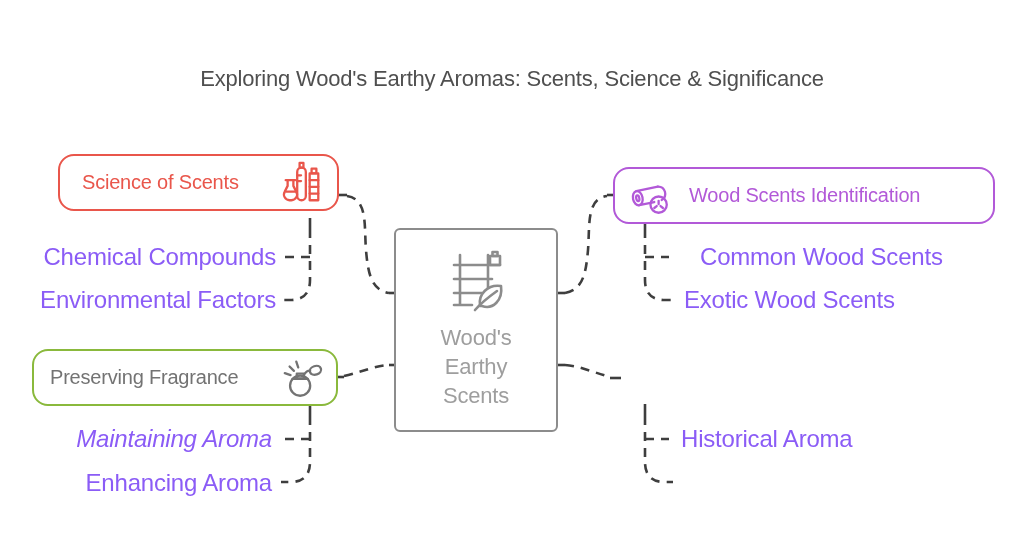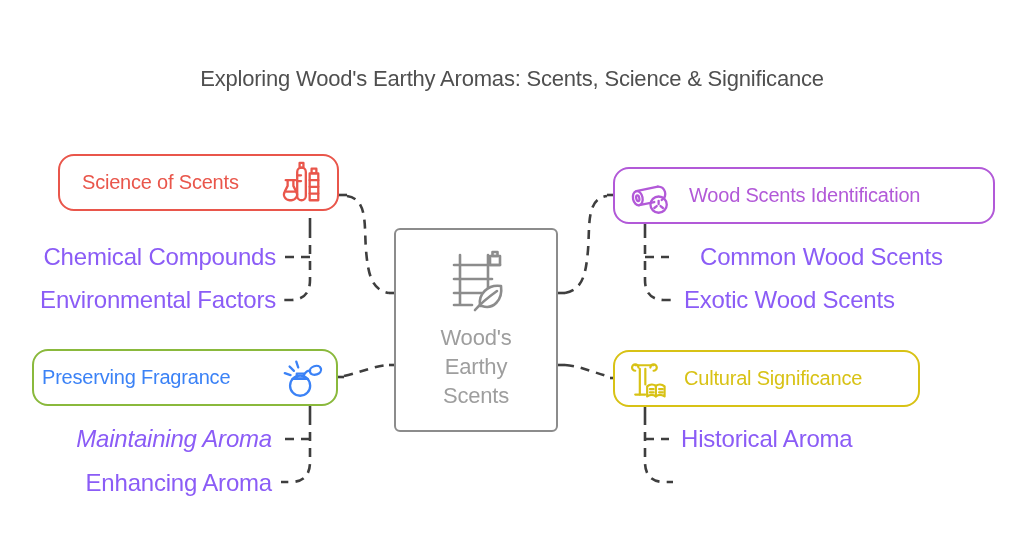--- a/index.html
+++ b/index.html
@@ -13,21 +13,21 @@
   }
   svg.connectors{position:absolute;left:0;top:0;}
   .node{
     position:absolute;box-sizing:border-box;display:flex;align-items:center;
     border-radius:16px;background:#ffffff;font-size:20px;letter-spacing:-0.2px;
   }
   .branch{border:2.5px solid;height:57px;justify-content:space-between;}
   .branch .label{white-space:nowrap;}
   .branch .icon{display:flex;align-items:center;flex:0 0 auto;}
   .red{border-color:#e9564b;color:#e9564b;left:58px;top:154px;width:281px;padding:0 12px 0 22px;}
-  .green{border-color:#8ab93c;color:#3b82f6;left:32px;top:349px;width:306px;padding:0 10px 0 8px;}
+  .green{border-color:#8ab93c;color:#737373;left:32px;top:349px;width:306px;padding:0 10px 0 16px;}
   .purple{border-color:#b259d8;color:#b259d8;left:613px;top:167px;width:382px;padding:0 14px 0 12px;justify-content:flex-start;gap:16px;}
   .yellow{border-color:#d8c215;color:#d8c215;left:613px;top:350px;width:307px;padding:0 10px 0 12px;justify-content:flex-start;gap:13px;}
   .center-node{
     left:394px;top:228px;width:164px;height:204px;border:2.5px solid #8c8c8c;border-radius:6px;
     flex-direction:column;justify-content:flex-start;color:#9e9e9e;
   }
   .center-node .cicon{margin-top:18px;color:#8c8c8c;}
   .center-label{margin-top:6px;text-align:center;font-size:22px;line-height:29px;color:#9e9e9e;}
   .center-label span{display:block;}
   .sub{
@@ -147,39 +147,20 @@
         </g>
         <circle cx="33" cy="33" r="8.5"></circle>
         <path d="M33,29 v3.5"></path>
           <path d="M28.5,36.5 l2.5,-2"></path>
           <path d="M37.5,36.5 l-2.5,-2"></path>
       </svg>
     </span>
     <span class="label">Wood Scents Identification</span>
   </div>
 
-  <div class="node branch yellow">
-    <span class="icon">
-      <svg width="44" height="46" viewBox="0 0 48 48" fill="none" stroke="currentColor" stroke-width="2.4" stroke-linecap="round" stroke-linejoin="round">
-        <path d="M9,9 H29"></path>
-        <path d="M9,15 a3.5,3.5 0 1 1 3.5,-3.5"></path>
-        <path d="M29,15 a3.5,3.5 0 1 0 -3.5,-3.5"></path>
-        <path d="M14,13 V41"></path>
-          <path d="M20,13 V30"></path>
-        <path d="M9,41 H20"></path>
-        <path d="M22,32 c3,-2.5 7,-2.5 9.5,-0.5 c2.5,-2 6.5,-2 9.5,0.5 v11 c-3,-2 -7,-2 -9.5,0 c-2.5,-2 -6.5,-2 -9.5,0 z"></path>
-        <path d="M31.5,31.5 V43"></path>
-        <path d="M25,35 h4"></path>
-          <path d="M25,38.5 h4"></path>
-          <path d="M35,35 h4"></path>
-          <path d="M35,38.5 h4"></path>
-      </svg>
-    </span>
-    <span class="label">Cultural Significance</span>
-  </div>
 
   <div class="sub l" style="top:245px;width:276px;">Chemical Compounds</div>
   <div class="sub l" style="top:288px;width:276px;">Environmental Factors</div>
   <div class="sub l" style="top:427px;width:272px;font-style:italic;">Maintaining Aroma</div>
   <div class="sub l" style="top:471px;width:272px;">Enhancing Aroma</div>
   <div class="sub" style="left:700px;top:245px;">Common Wood Scents</div>
   <div class="sub" style="left:684px;top:288px;">Exotic Wood Scents</div>
   <div class="sub" style="left:681px;top:427px;">Historical Aroma</div>
 
 </div>

